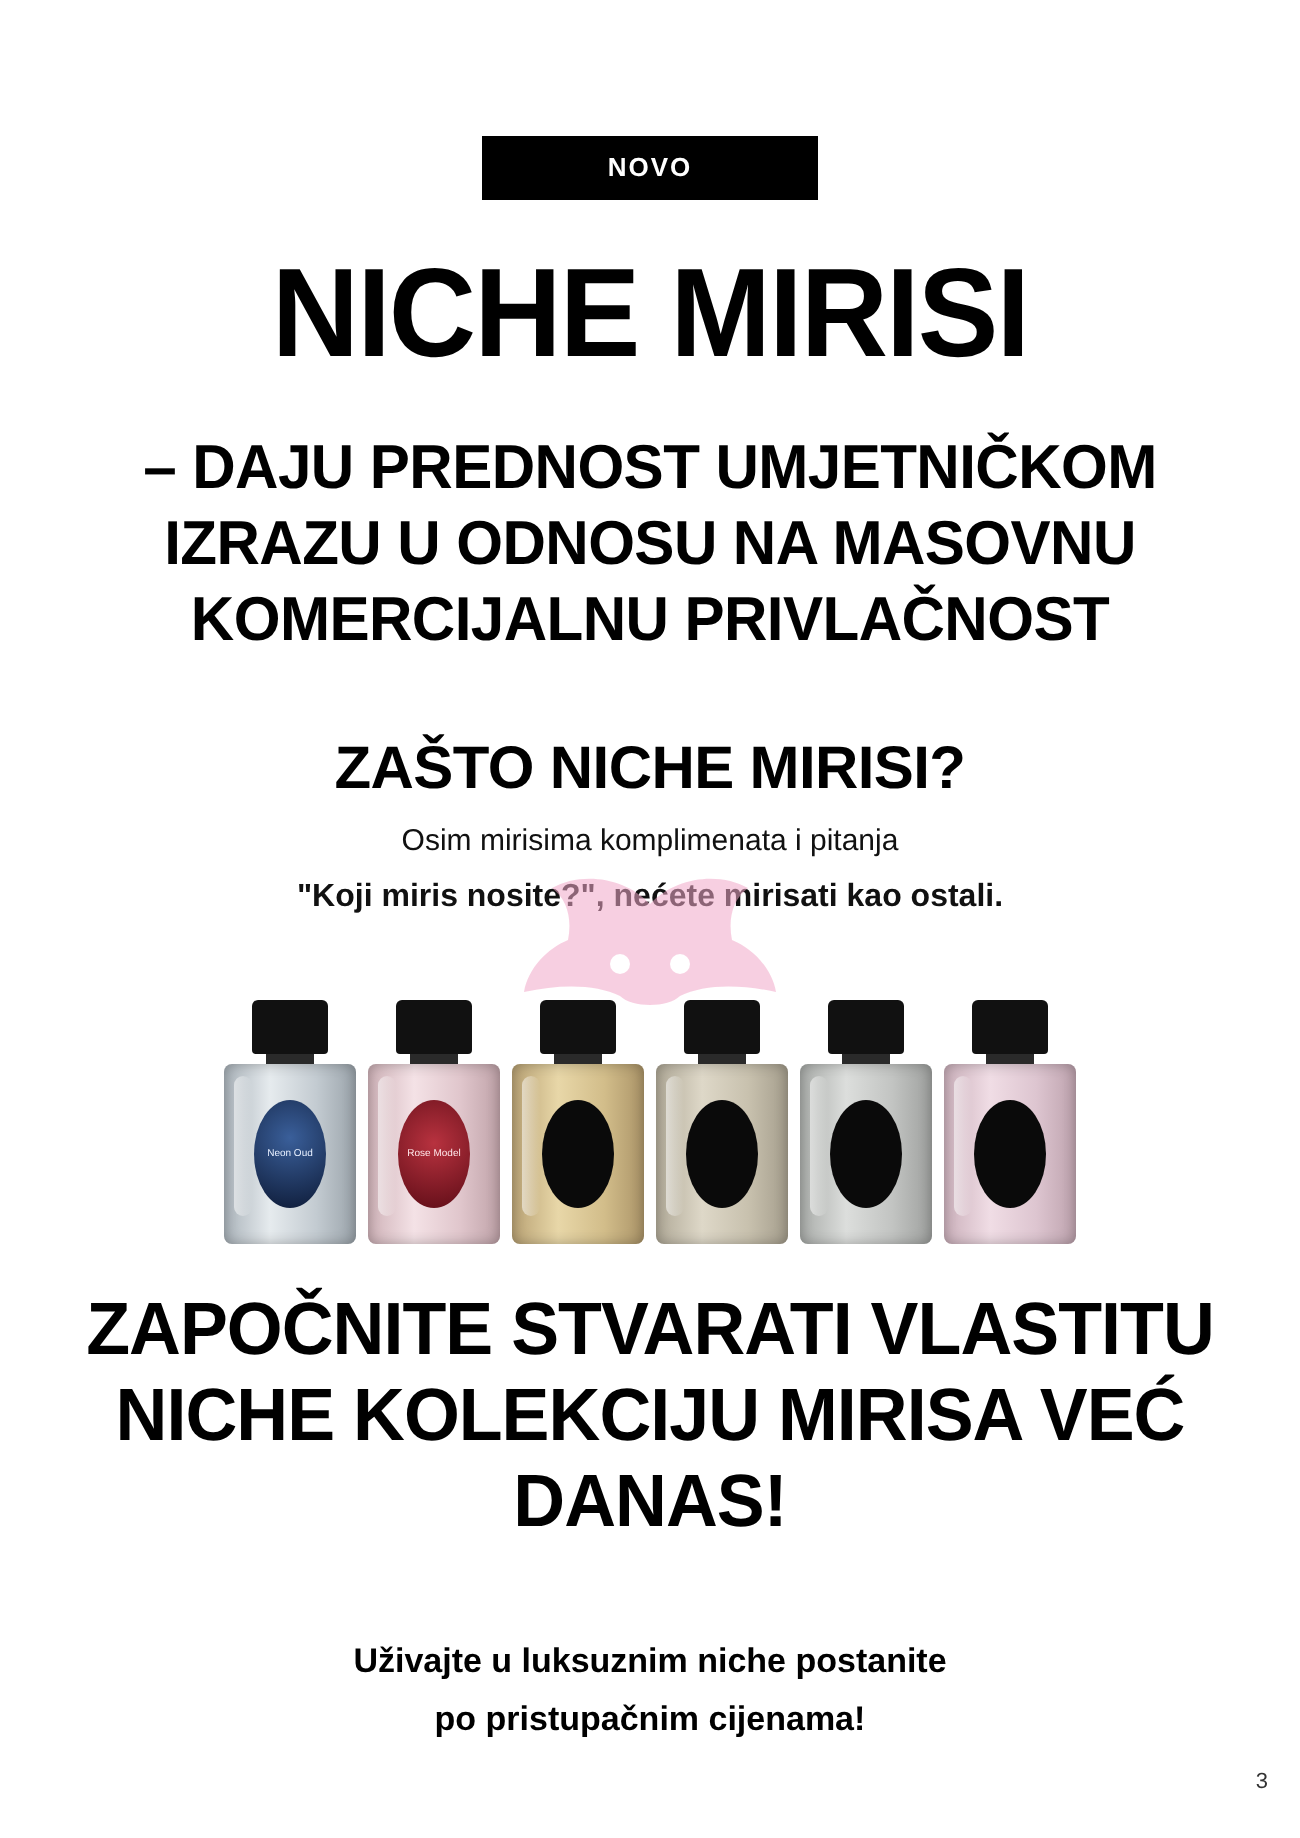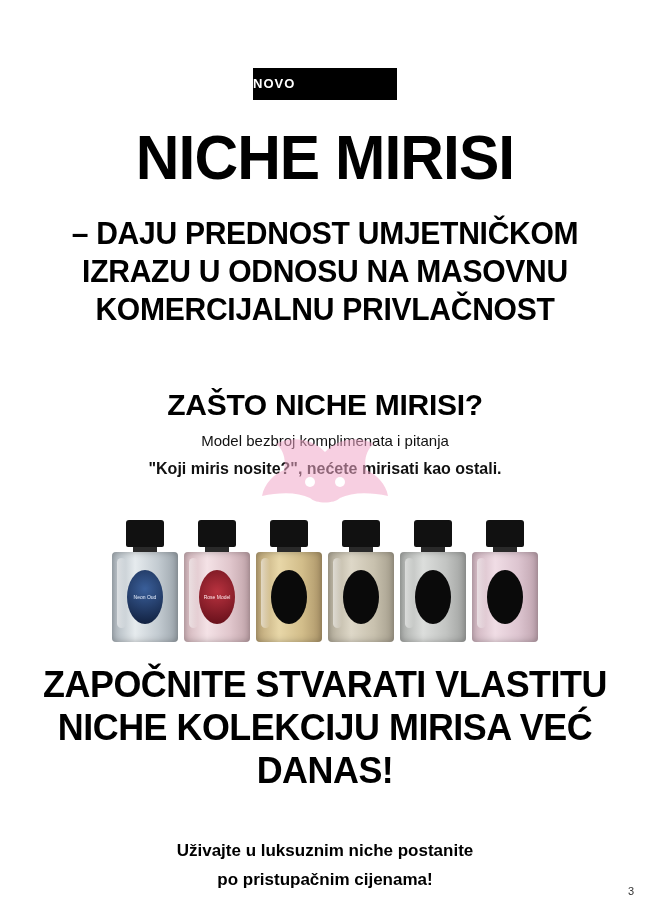--- a/index.html
+++ b/index.html
@@ -27,24 +27,24 @@
     display: flex;
     justify-content: center;
     padding-top: 68px;
   }
   .badge {
     background: #000000;
     color: #ffffff;
     font-weight: bold;
     font-size: 13px;
     letter-spacing: 1px;
-    width: 144px;
+    width: 168px;
     height: 32px;
     line-height: 32px;
-    text-align: left;
+    text-align: center;
   }
 
   
   .headline {
     text-align: center;
     font-weight: bold;
     font-size: 63px;
     line-height: 1;
     letter-spacing: -1px;
     margin-top: 26px;
@@ -60,21 +60,21 @@
     margin-top: 26px;
     padding: 0 34px;
     transform: scaleX(0.97);
   }
 
   
   .question {
     text-align: center;
     font-weight: bold;
     font-size: 30px;
-    margin-top: 60px;
+    margin-top: 40px;
     letter-spacing: -0.3px;
   }
   .q-line-1 {
     text-align: center;
     font-size: 15px;
     margin-top: 10px;
     color: #111;
   }
   .q-line-2 {
     text-align: center;
@@ -211,21 +211,21 @@
 
   <div class="headline">NICHE MIRISI</div>
 
   <div class="subhead">
     <div>– DAJU PREDNOST UMJETNIČKOM</div>
     <div>IZRAZU U ODNOSU NA MASOVNU</div>
     <div>KOMERCIJALNU PRIVLAČNOST</div>
   </div>
 
   <div class="question">ZAŠTO NICHE MIRISI?</div>
-  <div class="q-line-1">Model bezbroj komplimenata i pitanja</div>
+  <div class="q-line-1">Osim mirisima komplimenata i pitanja</div>
   <div class="q-line-2">"Koji miris nosite?", nećete mirisati kao ostali.</div>
 
   <svg class="watermark" viewBox="0 0 150 90">
     <g fill="#f2a9c9">
       <path d="M75 22 C62 8 40 6 26 14 C34 20 36 30 34 40 C24 44 14 54 12 66 C30 62 48 62 60 68 C66 74 84 74 90 68 C102 62 120 62 138 66 C136 54 126 44 116 40 C114 30 116 20 124 14 C110 6 88 8 75 22 Z"></path>
       <circle cx="60" cy="52" r="5" fill="#ffffff"></circle>
       <circle cx="90" cy="52" r="5" fill="#ffffff"></circle>
     </g>
   </svg>
 

